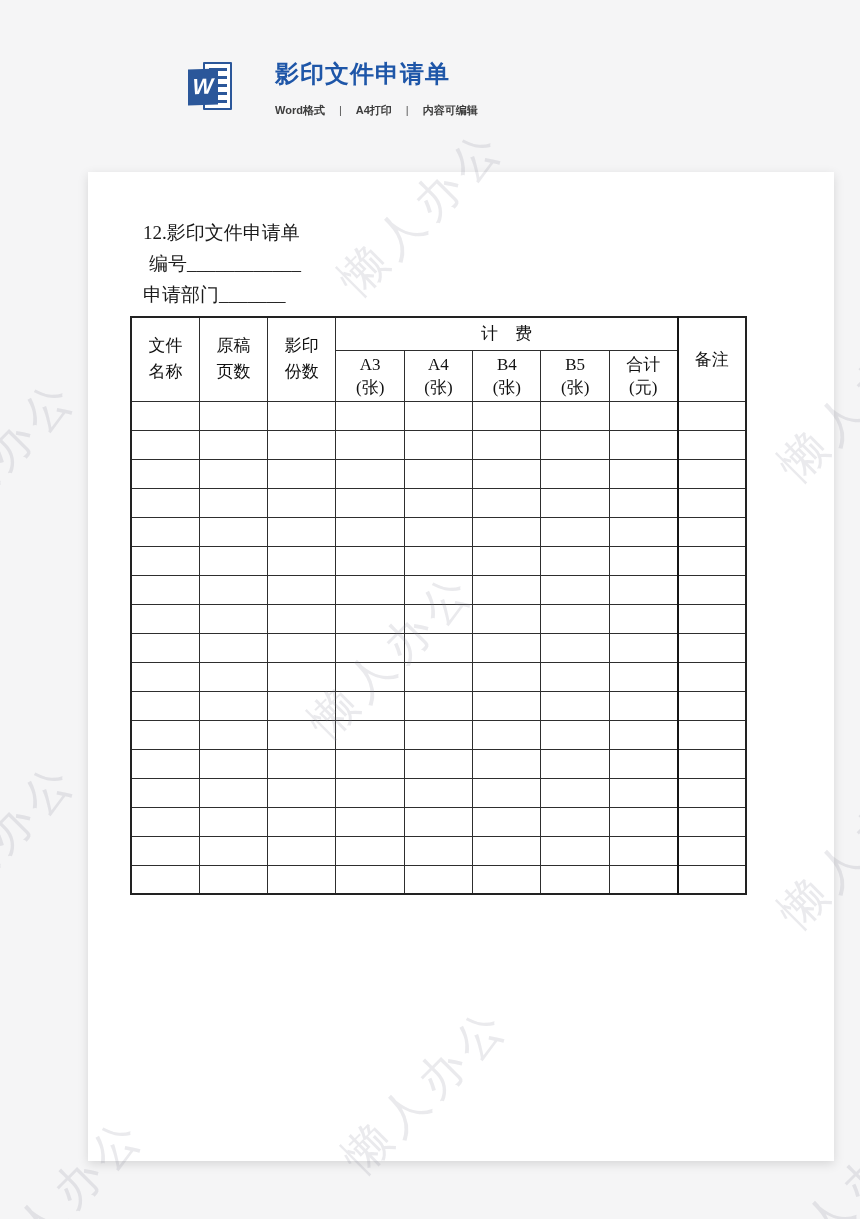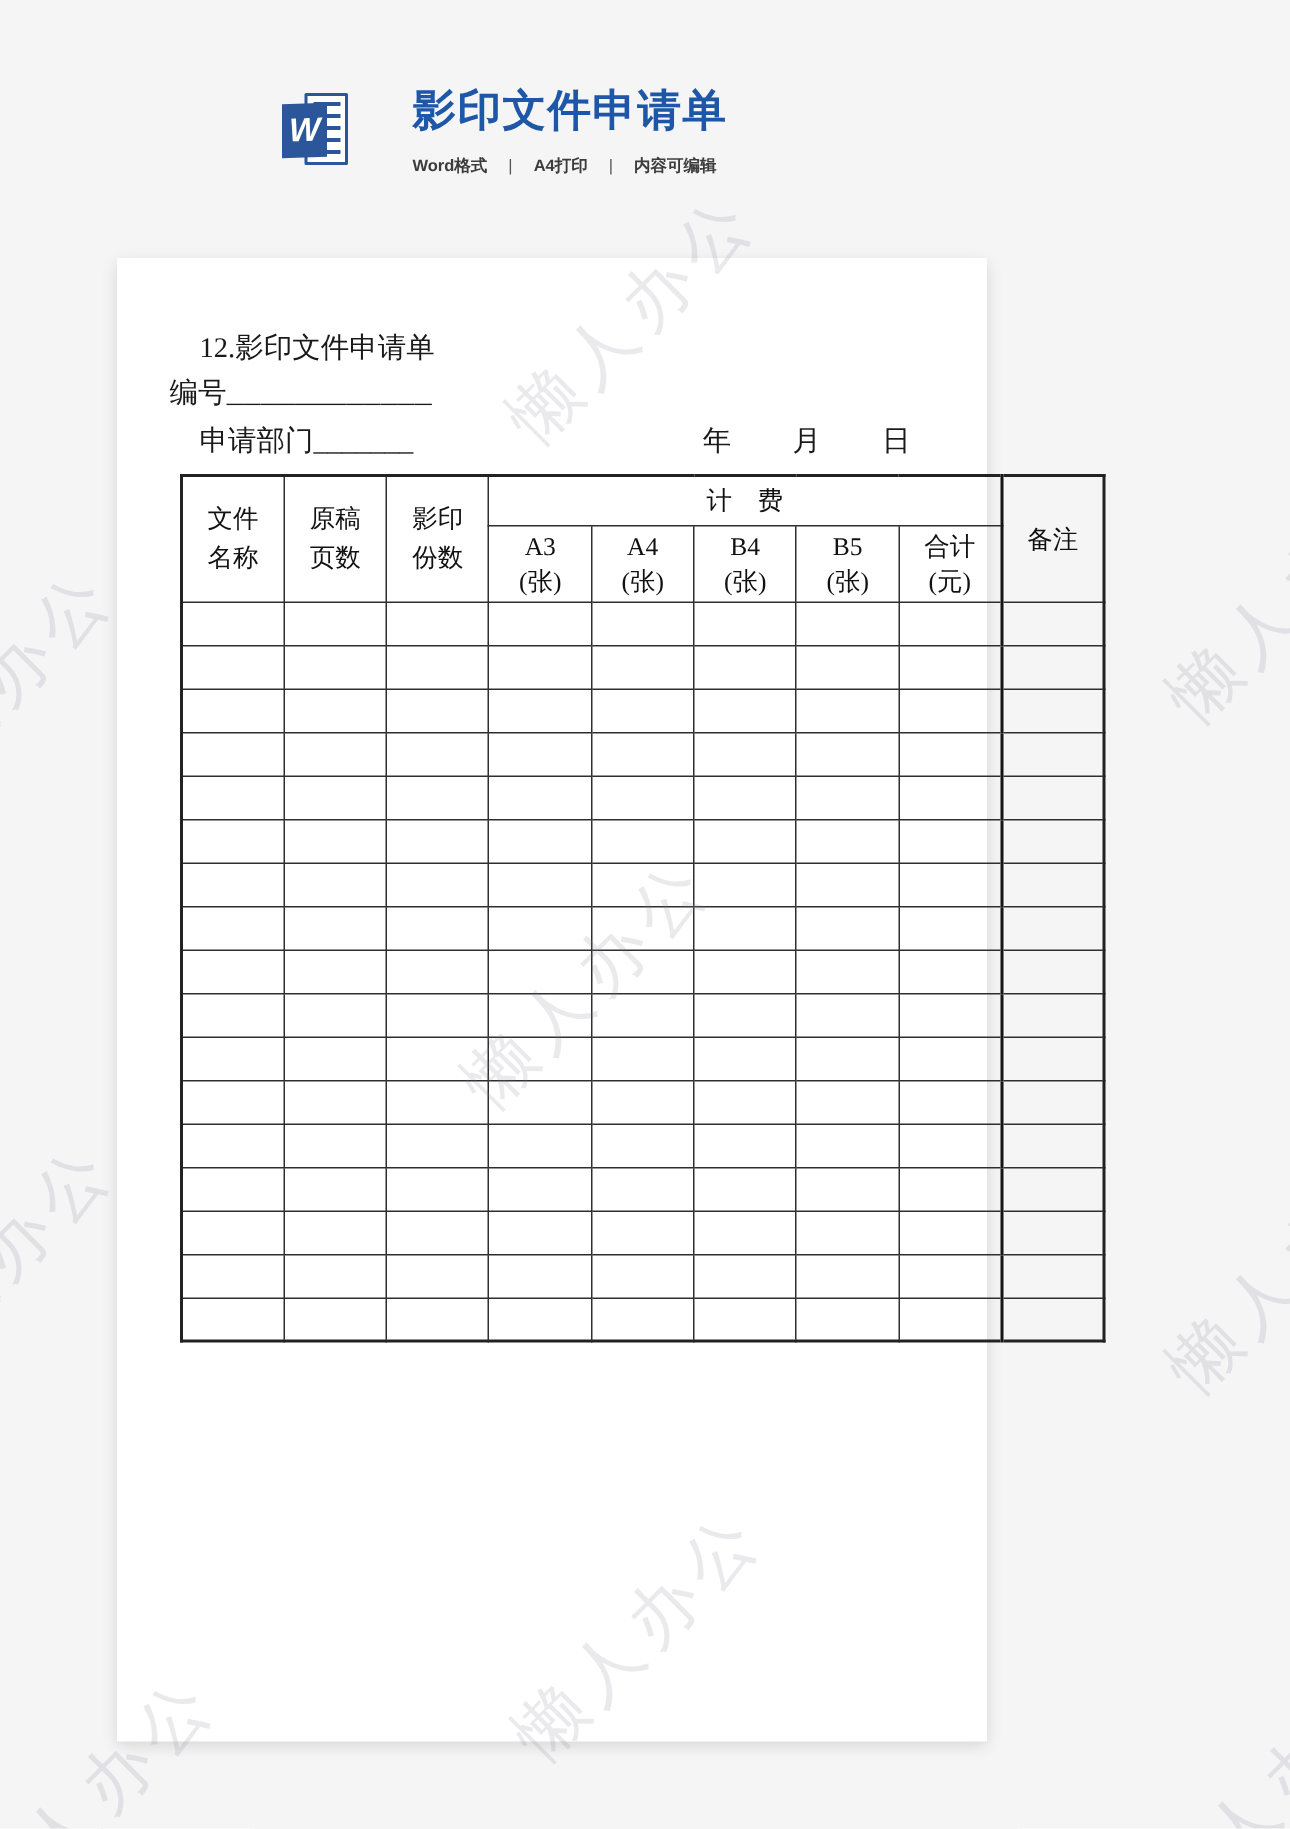--- a/index.html
+++ b/index.html
@@ -22,36 +22,36 @@
     background:repeating-linear-gradient(to bottom,#2b579a 0 3px,transparent 3px 8px);
   }
   .wicon-w {
     position:absolute; left:0; top:9px; width:30px; height:36px;
     background:#2b579a; color:#fff; font-weight:bold; font-size:22px;
     display:flex; align-items:center; justify-content:center;
     font-style:italic; transform:skewY(-2deg);
   }
   .header-text { margin-left:41px; }
   .page-main-title {
-    color:#1e56a8; font-size:29px; font-weight:bold; letter-spacing:1px; line-height:32px;
+    color:#1e56a8; font-size:24px; font-weight:bold; letter-spacing:1px; line-height:32px;
   }
   .page-sub { margin-top:13px; font-size:11px; font-weight:bold; color:#3c3c3c; }
   .page-sub .sep { margin:0 14px; color:#555; font-weight:normal; }
 
   
   .doc-page {
-    position:absolute; left:78px; top:172px; width:580px; height:989px;
+    position:absolute; left:88px; top:172px; width:746px; height:989px;
     background:#fff; box-shadow:0 3px 10px rgba(0,0,0,0.13);
   }
   .doc-body {
     font-family:"Liberation Serif","DejaVu Serif",serif;
     color:#1a1a1a; font-size:19px;
   }
   .doc-line1 { margin:45px 0 0 55px; line-height:31px; }
-  .doc-line2 { margin:0 0 0 35px; line-height:31px;font-family:Liberation Mono, monospace; }
+  .doc-line2 { margin:0 0 0 61px; line-height:31px; }
   .doc-line3 {
     margin:0 51px 0 55px; line-height:31px;
     display:flex; justify-content:space-between; align-items:flex-end;
   }
   .date-group span { display:inline-block; }
   .date-group span + span { margin-left:36px; }
 
   
   .sheet-table {
     border-collapse:collapse; table-layout:fixed;
@@ -105,25 +105,20 @@
     </div>
   </div>
 </div>
 
 <div class="doc-page">
   <div class="doc-body">
     <div class="doc-line1">12.影印文件申请单</div>
     <div class="doc-line2"><span>编号</span><span>____________</span></div>
     <div class="doc-line3">
       <span><span>申请部门</span><span>_______</span></span>
-      <span class="date-group">
-        <span>年</span>
-        <span>月</span>
-        <span>日</span>
-      </span>
     </div>
 
     <table class="sheet-table">
       <colgroup>
         <col>
           <col>
           <col>
           <col>
           <col>
           <col>

